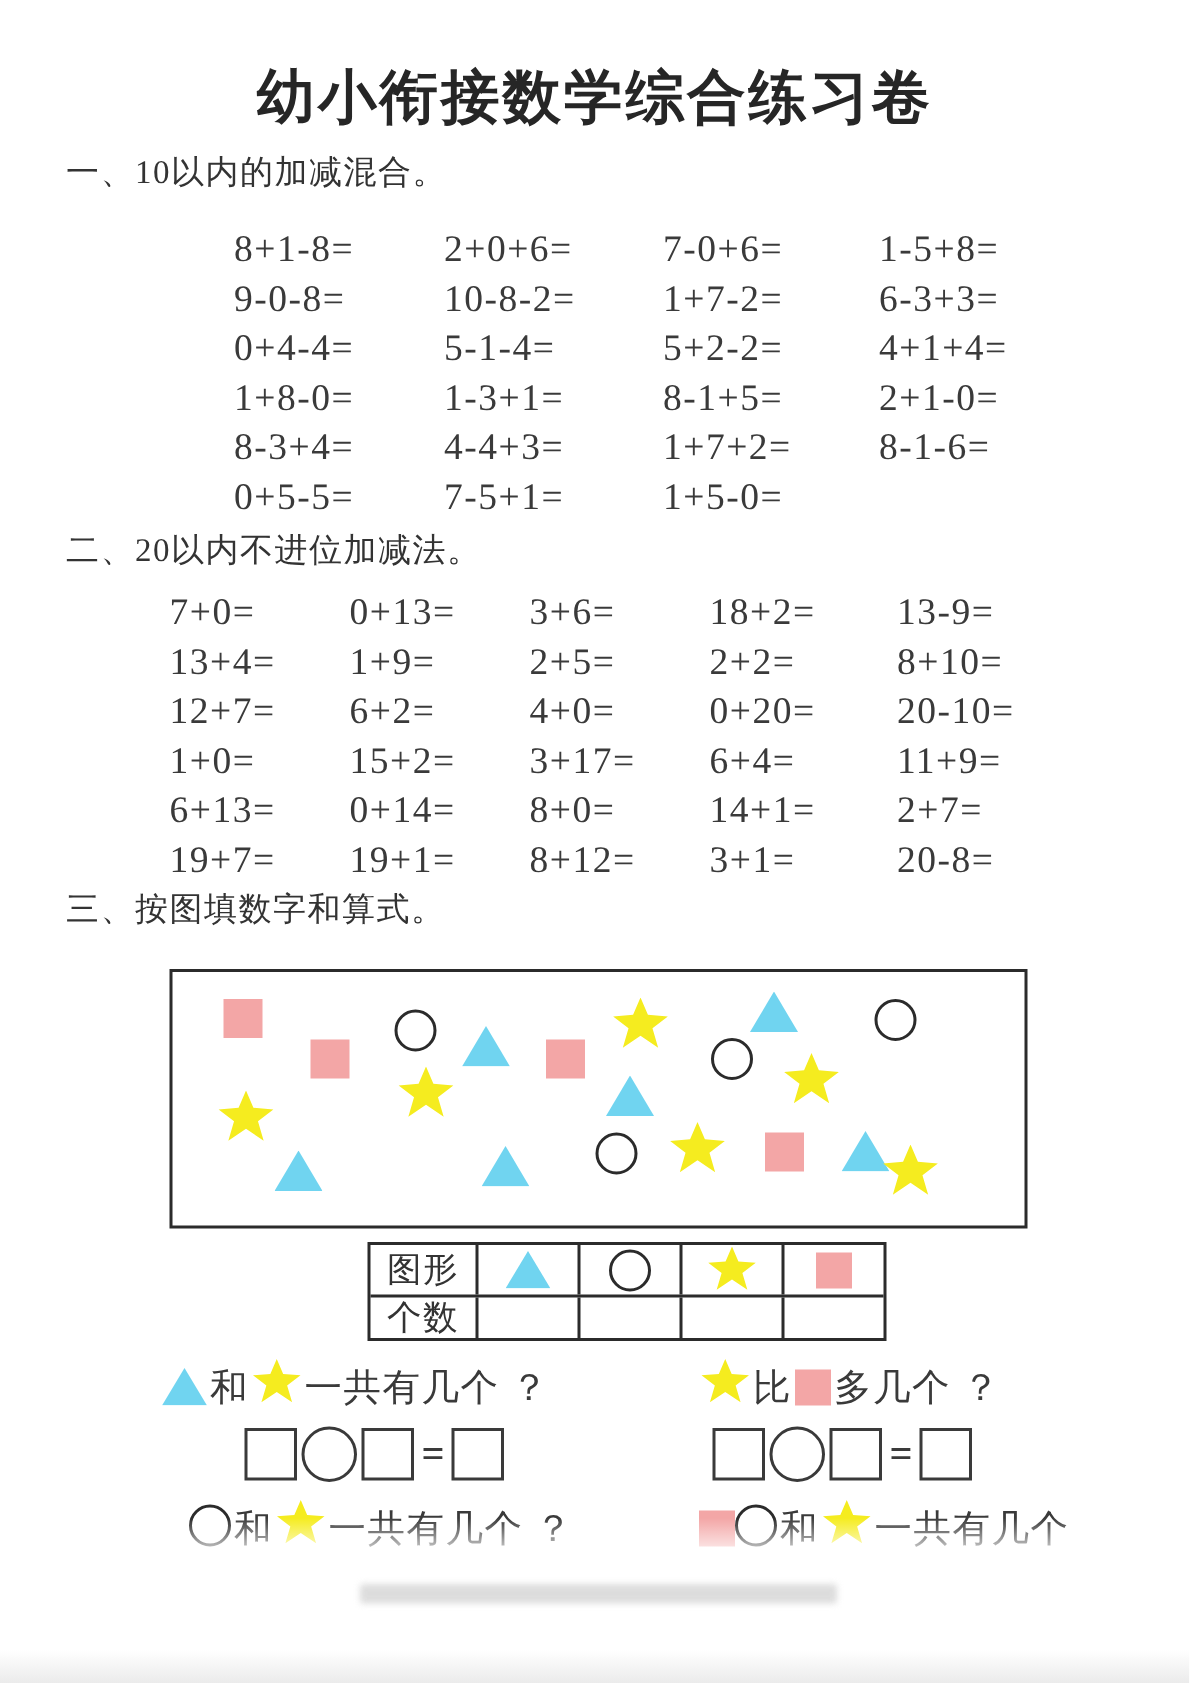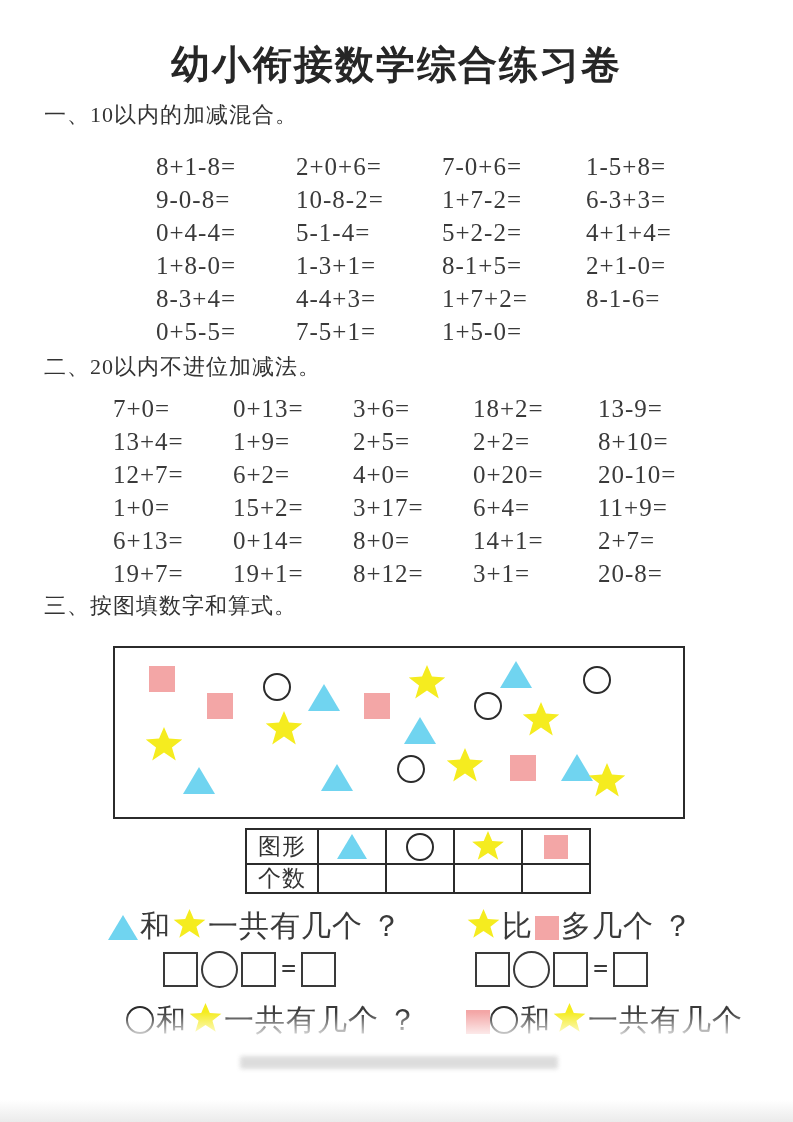--- a/index.html
+++ b/index.html
@@ -66,21 +66,21 @@
   .tcell:last-child{border-right:none;}
   
   .mini{display:inline-block;vertical-align:-4px;}
   .mini.triangle{width:30px;height:25px;background:var(--blue);
     clip-path:polygon(50% 0,100% 100%,0 100%);}
   .mini.circle{width:24px;height:24px;border:2px solid #2b2b2b;border-radius:50%;}
   .mini.star{width:33px;height:31px;background:var(--yellow);
     clip-path:polygon(50% 0%,63% 32%,98% 35%,71% 57%,81% 93%,50% 71%,19% 93%,29% 57%,2% 35%,37% 32%);}
   .mini.square{width:24px;height:24px;background:var(--pink);}
   
-  .question{position:absolute;font-size:30px;color:#3a3a3a;white-space:nowrap;}
+  .question{position:absolute;font-size:25px;color:#3a3a3a;white-space:nowrap;}
   .question .qtext{margin:0 2px;letter-spacing:1px;}
   #q1{left:108px;top:906px;}
   #q2{left:467px;top:906px;}
   #q3{left:126px;top:1000px;}
   #q4{left:466px;top:1000px;}
   
   .equation{position:absolute;display:flex;align-items:center;gap:3px;}
   #eq1{left:163px;top:951px;}
   #eq2{left:475px;top:951px;}
   .eq-box{width:31px;height:31px;border:2.5px solid #3a3a3a;background:#fff;}

